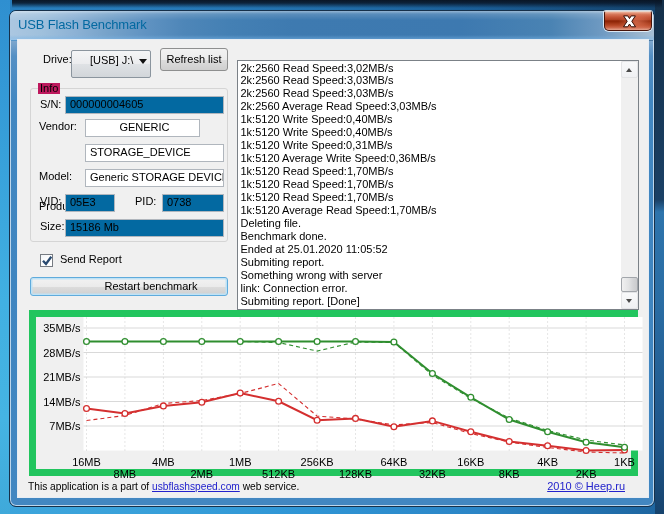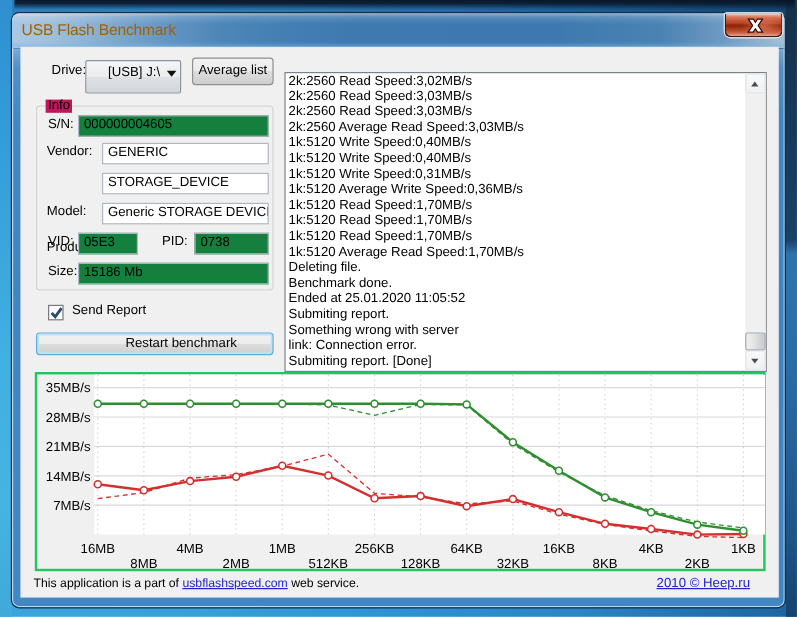--- a/index.html
+++ b/index.html
@@ -28,21 +28,21 @@
   background:
     linear-gradient(to bottom, rgba(255,255,255,.45) 0px, rgba(255,255,255,.15) 3px, rgba(255,255,255,0) 9px, rgba(255,255,255,0) 24px, rgba(120,180,230,.38) 27px, rgba(140,195,240,.5) 29px),
     linear-gradient(to right, #abc7e1 0%, #9fc0dc 5%, #8db2d5 10%, #77a3ca 15%, #6093c2 21%, #4e86b8 27%, #4480b4 34%, #3e7ab0 44%, #3d79b0 70%, #4a83b3 84%, #6f9ac2 92%, #9cb6ce 98%, #a8c0d6 100%);
 }
 .client {
   position:absolute; left:18px; top:40px; width:630px; height:457px;
   background:#f0f0f0;
   box-shadow: 0 0 0 1px #e7edf4;
   font-size:11px; color:#000;
 }
-.title { position:absolute; left:18px; top:17.5px; font-size:13px; line-height:13px; letter-spacing:-0.15px; color:#a16207; }
+.title { position:absolute; left:18px; top:17.5px; font-size:13px; line-height:13px; letter-spacing:-0.15px; color:#0369a1; }
 
 .closebtn {
   position:absolute; left:604px; top:11px; width:48px; height:20px;
   border:1px solid #47140a; border-top:1px solid #e8d5c9;
   border-radius:2px 2px 5px 5px;
   background:
     radial-gradient(55% 65% at 68% 55%, rgba(255,150,120,.5), rgba(255,130,100,0) 72%),
     linear-gradient(to bottom, #efb49e 0%, #d87a5c 12%, #c55638 28%, #b04122 42%, #93290c 48%, #8f2507 54%, #a03414 62%, #b54726 74%, #ca6448 86%, #db8f77 95%, #e3a28c 100%);
   box-shadow: 0 0 0 1px rgba(235,243,250,.85);
 }
@@ -74,21 +74,21 @@
 }
 .group {
   position:absolute; left:30px; top:88px; width:198px; height:154px;
   border:1px solid #d5d5d5; border-radius:3px;
 }
 .group .cap { position:absolute; left:7px; top:-6.5px; background:#be185d; padding:0 2px; font-size:11px; line-height:11px; }
 .field {
   position:absolute; height:18px; border:1px solid #b0b6bd;
   background:#fff; line-height:14.5px; padding-left:4px; font-size:11px; white-space:nowrap; overflow:hidden;
 }
-.field.gray { background:#15803d; }
+.field.gray { background:#0369a1; }
 .cb {
   position:absolute; left:40px; top:254px; width:13px; height:13px;
   background:linear-gradient(135deg,#f2f5f8,#ffffff 60%); border:1px solid #767b82;
 }
 .cb svg { position:absolute; left:0; top:0; }
 
 .list {
   position:absolute; left:237px; top:47.5px; width:401.5px; height:250.5px;
   background:#fff; border:1px solid #7b8187;margin-top:12px;
 }
@@ -105,50 +105,50 @@
 .sb .btnu .tri { top:6px; border-bottom:4px solid #4a4a4a; }
 .sb .btnd .tri { top:6px; border-top:4px solid #4a4a4a; }
 .sb .thumb {
   position:absolute; left:0; top:216px; width:17px; height:15px;
   border:1px solid #a2a6ab; border-radius:2px;
   background:linear-gradient(to right,#f0f0f0,#e2e3e4 45%,#d5d6d8 70%,#cacbcd);
 }
 
 .chart {
   position:absolute; left:28.5px; top:309.5px; width:609.5px; height:166px;
-  border:2px solid #22c55e; background:#f0f0f0;
+  border:7px solid #22c55e; background:#f0f0f0;
 }
 
 .status { position:absolute; left:28px; top:481px; font-size:10.2px; line-height:11px; }
 .status2 { position:absolute; right:39px; top:481px; font-size:11px; line-height:11px; }
 .link { color:#2222cc; text-decoration:underline; }
 </style>
 </head>
 <body>
 <div class="frame"></div>
 <div class="titlebar"></div>
 <div class="title"><b style="font-weight:normal">USB Flash Benchmark</b></div>
 <div class="closebtn">
   <svg width="46" height="19" viewBox="0 0 46 19" style="position:absolute;left:0;top:0;">
     <path d="M18.6 3.9 L22.8 3.9 L24.5 6.6 L26.2 3.9 L30.4 3.9 L26.8 9.3 L30.5 14.8 L26.3 14.8 L24.5 12 L22.7 14.8 L18.5 14.8 L22.2 9.3 Z" fill="#ffffff" stroke="#330d06" stroke-width="1"></path>
   </svg>
 </div>
 <div class="client"></div>
 
 <div class="lbl" style="left:43px; top:53.5px;">Drive:</div>
 <div class="combo">[USB] J:\<span class="arr"></span></div>
-<div class="btn refresh">Average list</div>
+<div class="btn refresh">Refresh list</div>
 
 <div class="group">
     <span class="cap">Info</span>
   </div>
 <div class="lbl" style="left:40px; top:98.5px;text-align:right;">S/N:</div>
 <div class="field gray" style="left:65px; top:96px; width:159px;">000000004605</div>
 <div class="lbl" style="left:39px; top:121px;">Vendor:</div>
-<div class="field" style="left:85px; top:118.5px; width:139px;">GENERIC</div>
+<div class="field" style="left:85px; top:118.5px; width:115px;text-align:center;">GENERIC</div>
 <div class="lbl" style="left:39px; top:158px;margin-top:43px;">Product:</div>
 <div class="field" style="left:85px; top:143.5px; width:139px;">STORAGE_DEVICE</div>
 <div class="lbl" style="left:39px; top:171px;text-align:center;">Model:</div>
 <div class="field" style="left:85px; top:168.5px; width:139px;">Generic STORAGE DEVICE</div>
 <div class="lbl" style="left:40px; top:196px;">VID:</div>
 <div class="field gray" style="left:65px; top:193.5px; width:50px;">05E3</div>
 <div class="lbl" style="left:135px; top:196px;">PID:</div>
 <div class="field gray" style="left:162px; top:193.5px; width:62px;">0738</div>
 <div class="lbl" style="left:40px; top:221px;">Size:</div>
 <div class="field gray" style="left:65px; top:218.5px; width:159px;">15186 Mb</div>

